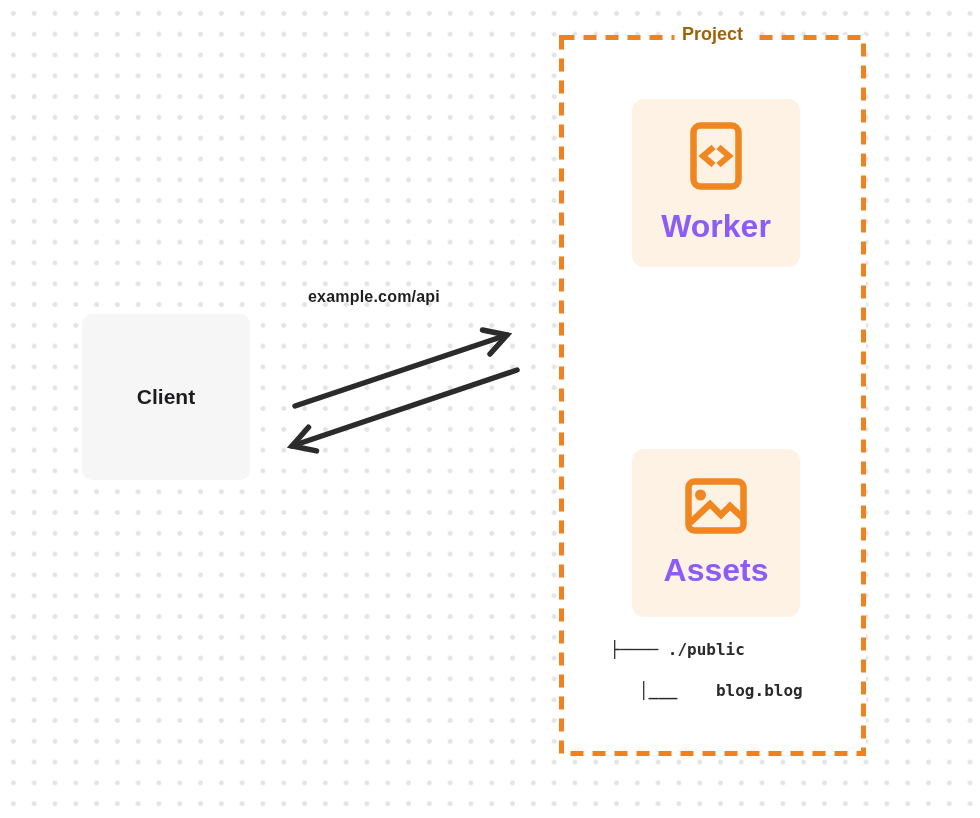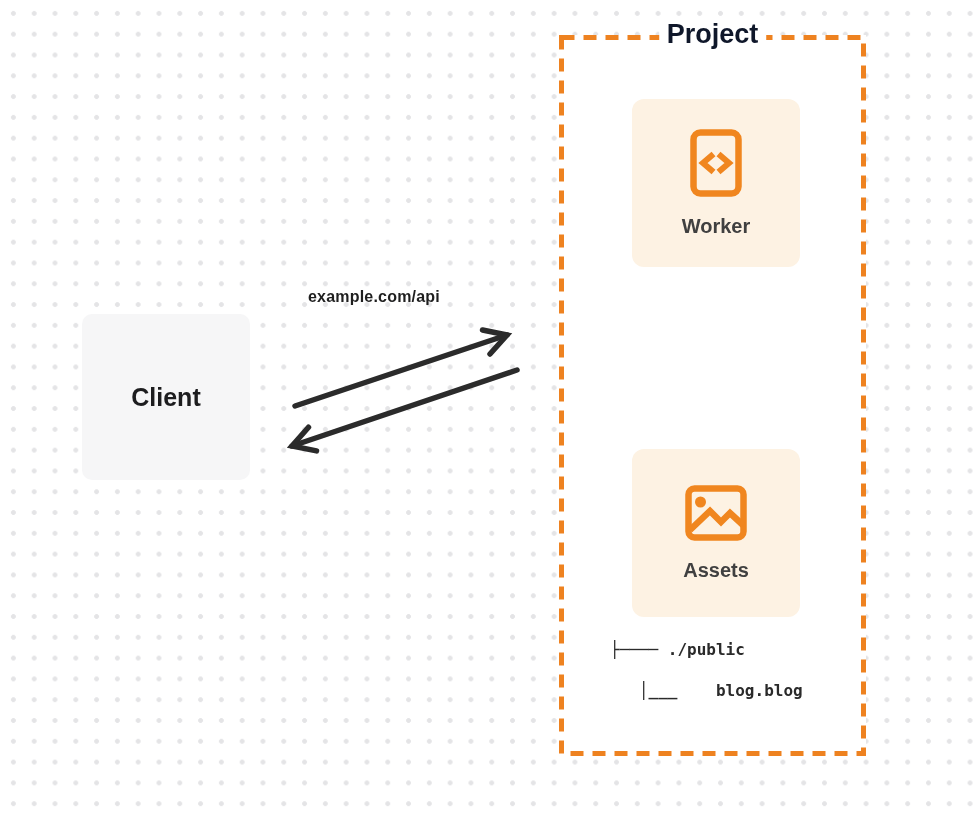--- a/index.html
+++ b/index.html
@@ -21,21 +21,21 @@
   
   .client-box {
     position: absolute;
     left: 82px; top: 314px;
     width: 168px; height: 166px;
     background: #f6f6f7;
     border-radius: 10px;
     display: flex; align-items: center; justify-content: center;
   }
   .client-box .label {
-    font-size: 25px; font-weight: 700; color: #1d1d1f;
+    font-size: 21px; font-weight: 700; color: #1d1d1f;
   }
 
   
   .arrows {
     position: absolute; left: 280px; top: 320px;
     width: 260px; height: 150px;
   }
   .request-label {
     position: absolute; left: 308px; top: 288px;
     font-size: 16px; font-weight: 700; color: #1f1f1f;
@@ -49,40 +49,40 @@
     left: 559px; top: 35px;
     width: 307px; height: 721px;
     background: #ffffff;
   }
   .project-border { position: absolute; inset: 0; width: 100%; height: 100%; }
   .project-label {
     position: absolute; left: 50%; top: 0;
     transform: translate(-50%, -52%);
     background: #ffffff;
     padding: 0 8px;
-    font-size: 27px; font-weight: 700;
-    color: #0f172a;
+    font-size: 18px; font-weight: 700;
+    color: #a16207;
     white-space: nowrap;
   }
 
   
   .card {
     position: absolute;
     left: 73px;
     width: 168px; height: 168px;
     background: #fdf2e3;
     border-radius: 12px;
     display: flex; flex-direction: column;
     align-items: center; justify-content: center;
     gap: 18px;
   }
   .card.worker { top: 64px; }
   .card.assets { top: 414px; }
   .card .card-label {
-    font-size: 20px; font-weight: 700; color: #404040;
+    font-size: 32px; font-weight: 700; color: #8b5cf6;
   }
   .card .icon-wrap { line-height: 0; }
 
   
   .file-tree {
     position: absolute;
     left: 51px; top: 584px;
     font-family: "DejaVu Sans Mono", monospace;
     font-size: 16px; font-weight: 700;
     color: #2a2a2a;

